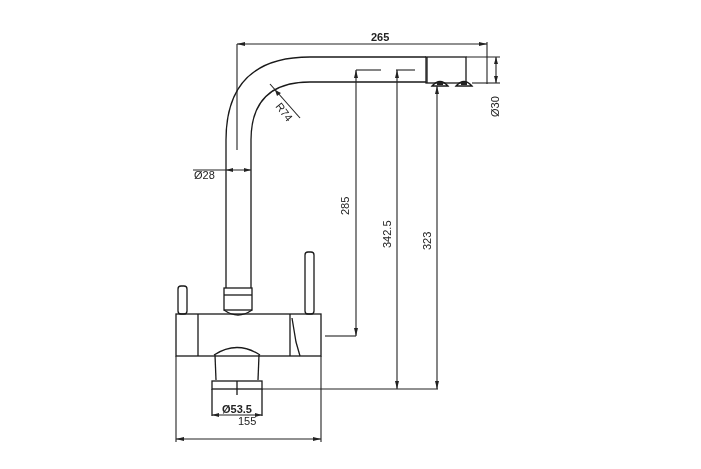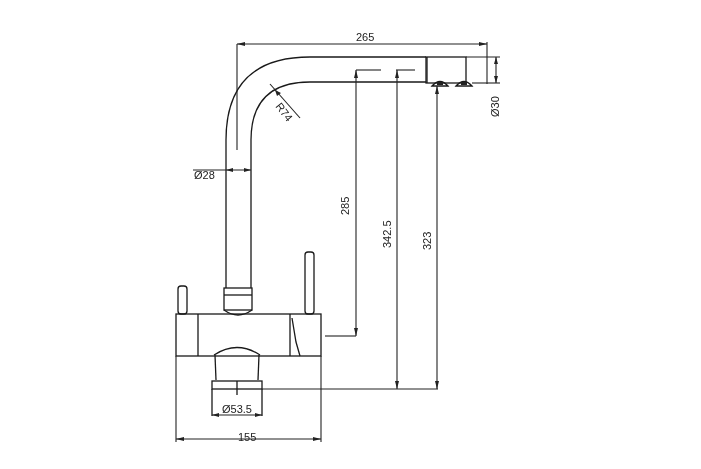--- a/index.html
+++ b/index.html
@@ -101,29 +101,29 @@
     <polygon class="arrow" points="262,415 255,413 255,417"></polygon>
 
     <line class="dim" x1="176" y1="356" x2="176" y2="442"></line>
     <line class="dim" x1="321" y1="356" x2="321" y2="442"></line>
     <line class="dim" x1="176" y1="439" x2="321" y2="439"></line>
     <polygon class="arrow" points="176,439 184,437 184,441"></polygon>
     <polygon class="arrow" points="321,439 313,437 313,441"></polygon>
   </g>
 </svg>
 
-<div class="lbl-abs" style="left:356px; top:32px;">265</div>
+<div class="lbl-abs" style="left:371px; top:32px;font-weight:bold;">265</div>
 
 <div class="lbl-abs rot" style="left:282px; top:101px; transform: rotate(52deg);">R74</div>
 
 <div class="lbl-abs" style="left:194px; top:170px;">Ø28</div>
 
 <div class="lbl-abs rot" style="left:490px; top:117px; transform: rotate(-90deg);">Ø30</div>
 
 <div class="lbl-abs rot" style="left:340px; top:215px; transform: rotate(-90deg);">285</div>
 
 <div class="lbl-abs rot" style="left:382px; top:248px; transform: rotate(-90deg);">342.5</div>
 
 <div class="lbl-abs rot" style="left:422px; top:250px; transform: rotate(-90deg);">323</div>
 
-<div class="lbl-abs" style="left:222px; top:404px;">Ø53.5</div>
+<div class="lbl-abs" style="left:222px; top:404px;font-weight:bold;">Ø53.5</div>
 
-<div class="lbl-abs" style="left:238px; top:432px;">155</div>
+<div class="lbl-abs" style="left:238px; top:416px;">155</div>
 
 </body></html>

